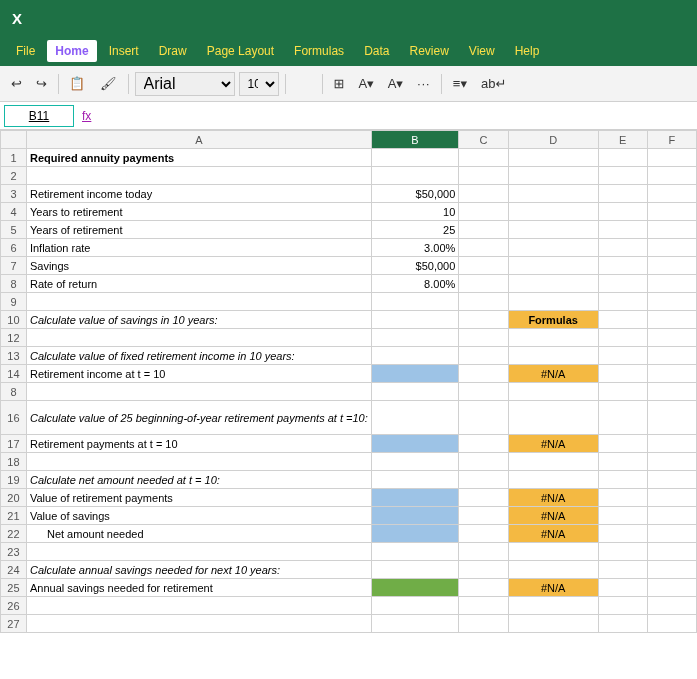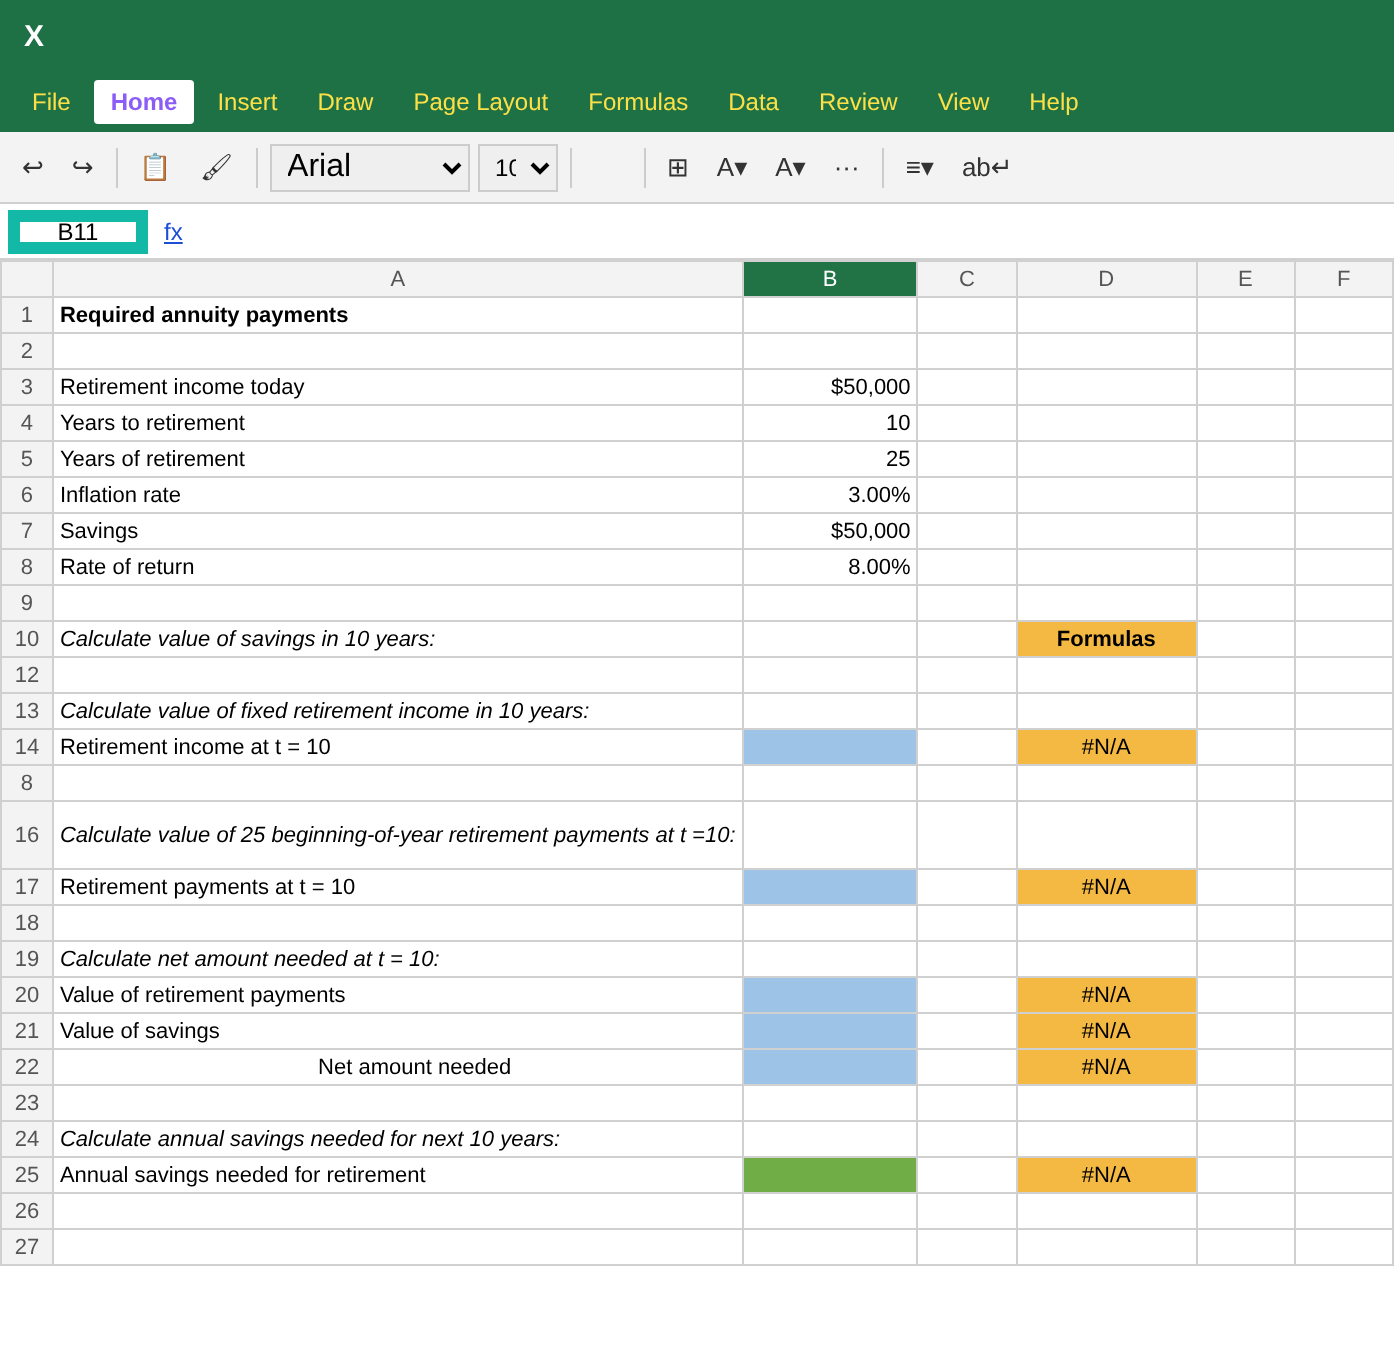--- a/index.html
+++ b/index.html
@@ -92,29 +92,29 @@
       align-items: center;
       height: 28px;
       border-bottom: 1px solid #d0d0d0;
       background: #fff;
       padding: 0 4px;
       gap: 4px;
     }
     #cell-ref {
       width: 70px;
       height: 22px;
-      border: 6px solid #14b8a6;
+      border: 1px solid #14b8a6;
       font-size: 12px;
       padding: 0 4px;
       text-align: center;
       text-decoration: underline;
     }
     #fx-label {
       font-size: 12px;
-      color: #1d4ed8;
+      color: #a21caf;
       padding: 0 4px;
       text-decoration: underline;
     }
     #formula-input {
       flex: 1;
       height: 22px;
       border: none;
       font-size: 12px;
       outline: none;
     }
@@ -167,21 +167,21 @@
     .col-c { width: 60px; }
     .col-d { width: 100px; }
     .col-e { width: 60px; }
     .col-f { width: 60px; }
 
     
     .cell-bold { font-weight: bold; }
     .cell-italic { font-style: italic; }
     .cell-right { text-align: right; }
     .cell-center { text-align: center; }
-    .cell-indent { padding-left: 20px; text-align: center; }
+    .cell-indent { padding-left: 20px; }
   </style>
 </head>
 <body>
 
 <div id="title-bar">
   <span style="font-weight:bold;font-size:15px;color:white;">X</span>
   <span style="font-size:13px;font-weight:bold;color:white;margin-right:4px;"></span>
   <span style="font-size:13px;color:white;"></span>
   <span style="font-size:11px;color:white;"></span>
 </div>

